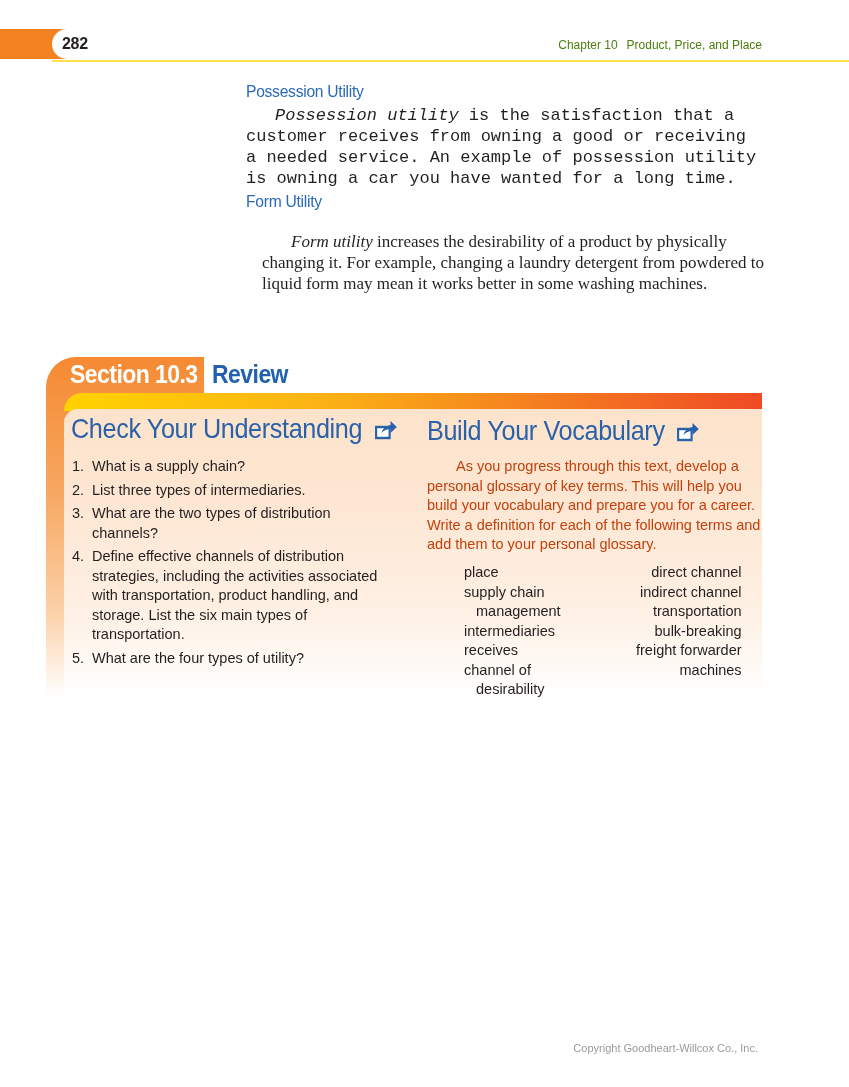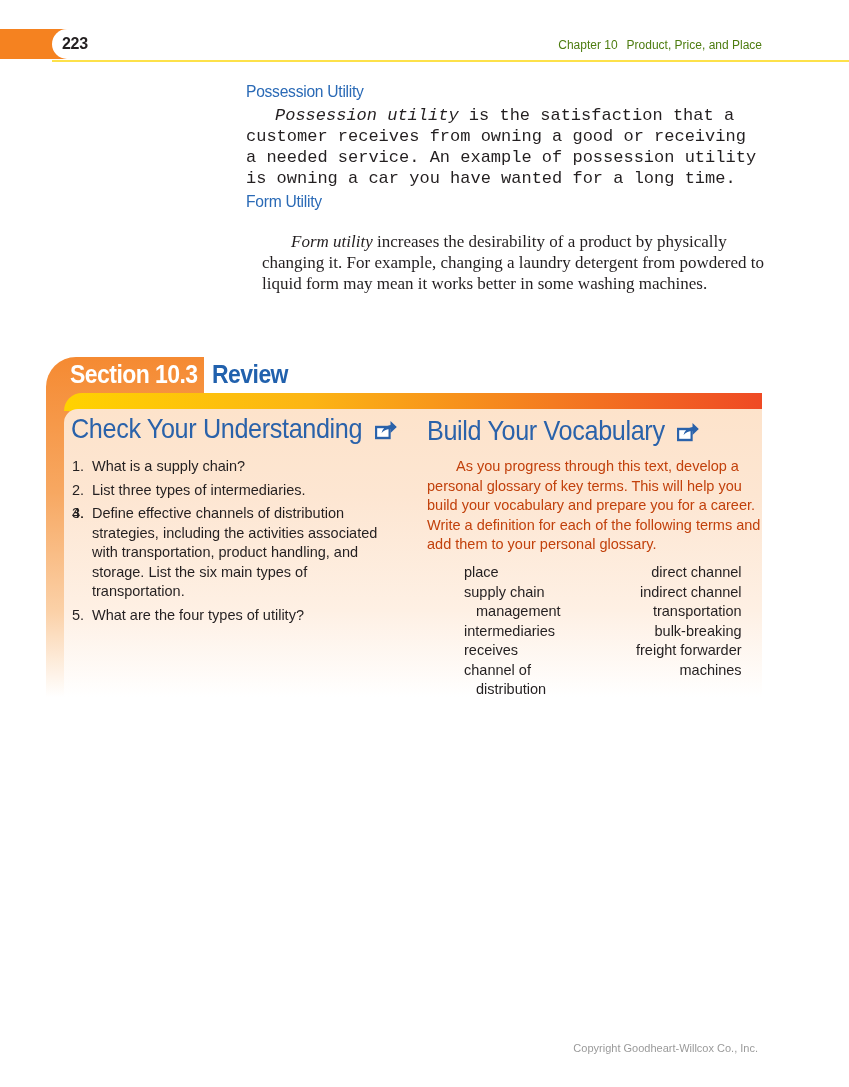--- a/index.html
+++ b/index.html
@@ -102,21 +102,21 @@
   .copyright {
     position: absolute; right: 91px; top: 1042px;
     font-size: 11px; color: #9a9a9a;
   }
 </style>
 </head>
 <body>
 
 <div class="hdr-bar"></div>
 <div class="hdr-pill"></div>
-<div class="page-num">223</div>
+<div class="page-num">282</div>
 <div class="running-head">
   <span>Chapter 10</span><span class="gap"></span><span>Product, Price, and Place</span>
 </div>
 <div class="hdr-line"></div>
 
 <div class="subhead" style="top:82px;">Possession Utility</div>
 <p class="para" style="top:105px; margin:0;font-family:Liberation Mono, monospace;"><em>Possession utility</em><span> is the satisfaction that a customer receives from owning a good or receiving a needed service. An example of possession utility is owning a car you have wanted for a long time.</span></p>
 
 <div class="subhead" style="top:192px;">Form Utility</div>
 <p class="para" style="top:215px; margin:16px;"><em>Form utility</em><span> increases the desirability of a product by physically changing it. For example, changing a laundry detergent from powdered to liquid form may mean it works better in some washing machines.</span></p>
@@ -133,21 +133,21 @@
     <svg width="26" height="20" viewBox="0 0 26 20">
       <rect x="2" y="7" width="15" height="11" fill="#ffffff" stroke="#2a62aa" stroke-width="2.4"></rect>
       <path d="M8 13 Q10 6 18 5 L18 1 L25 7 L18 13 L18 9 Q12 9 8 13 Z" fill="#2a62aa"></path>
     </svg>
   </span>
 </div>
 
 <ol class="q-list">
   <li><span class="num">1.</span><span>What is a supply chain?</span></li>
   <li><span class="num">2.</span><span>List three types of intermediaries.</span></li>
-  <li style="width:270px;"><span class="num">3.</span></li>
+  <li style="width:270px;"><span class="num">3.</span><span>What are the two types of distribution channels?</span></li>
   <li style="width:305px;"><span class="num">4.</span><span>Define effective channels of distribution strategies, including the activities associated with transportation, product handling, and storage. List the six main types of transportation.</span></li>
   <li><span class="num">5.</span><span>What are the four types of utility?</span></li>
 </ol>
 
 <div class="box-title" style="left:427px; top:415px;">
   <span>Build Your Vocabulary</span>
   <span class="ext-icon">
     <svg width="26" height="20" viewBox="0 0 26 20">
       <rect x="2" y="7" width="15" height="11" fill="#ffffff" stroke="#2a62aa" stroke-width="2.4"></rect>
       <path d="M8 13 Q10 6 18 5 L18 1 L25 7 L18 13 L18 9 Q12 9 8 13 Z" fill="#2a62aa"></path>
@@ -155,21 +155,21 @@
   </span>
 </div>
 
 <p class="vocab-intro" style="margin:0;">As you progress through this text, develop a personal glossary of key terms. This will help you build your vocabulary and prepare you for a career. Write a definition for each of the following terms and add them to your personal glossary.</p>
 
 <ul class="vocab-col" style="left:456px;">
   <li><span>place</span></li>
   <li><span>supply chain</span><span class="cont">management</span></li>
   <li><span>intermediaries</span></li>
   <li><span>receives</span></li>
-  <li><span>channel of</span><span class="cont">distribution</span></li>
+  <li><span>channel of</span><span class="cont">desirability</span></li>
 </ul>
 
 <ul class="vocab-col" style="left:628px;text-align:right;">
   <li>direct channel</li>
   <li>indirect channel</li>
   <li>transportation</li>
   <li>bulk-breaking</li>
   <li>freight forwarder</li>
   <li>machines</li>
 </ul>

